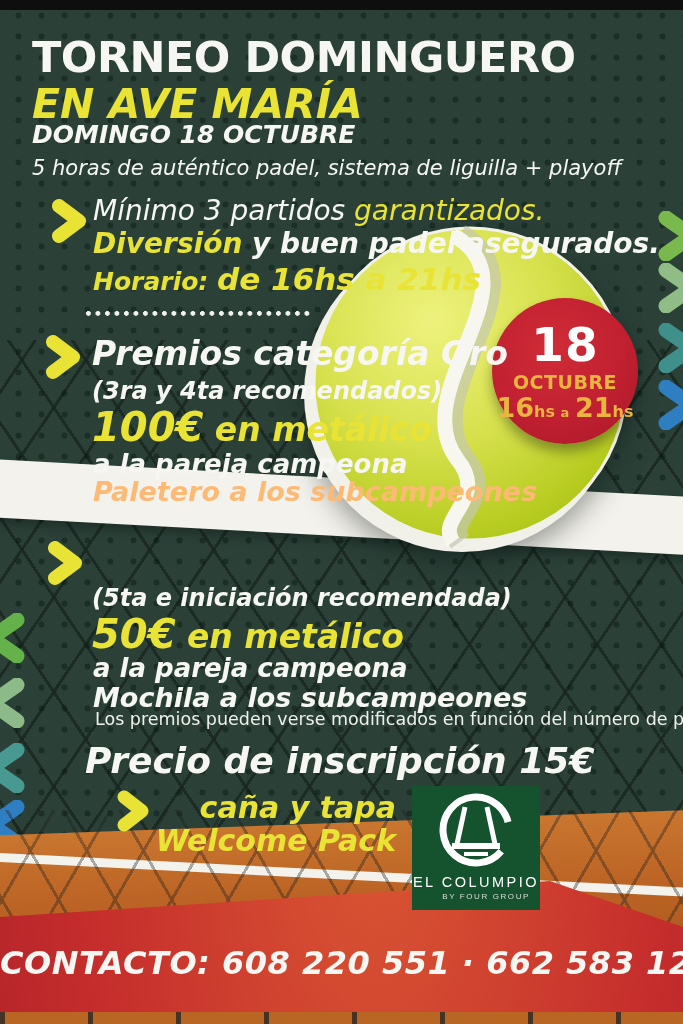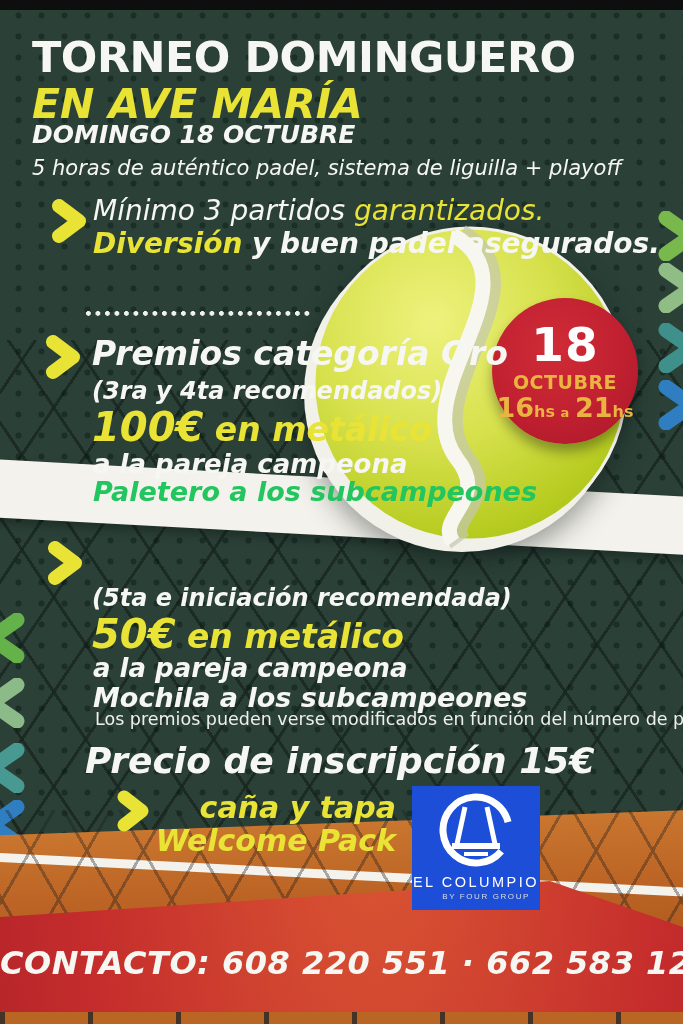--- a/index.html
+++ b/index.html
@@ -91,37 +91,37 @@
   .dotline{position:absolute;width:228px;height:5px;z-index:10;
     background-image:radial-gradient(circle at 2.4px 2.4px,#f2f2ee 2.1px,transparent 2.6px);
     background-size:9.5px 5px;background-repeat:repeat-x;}
   .dl1{left:86px;top:311px;}
   .dl2{left:86px;top:517px;}
   .cat-title{font-size:33px;font-weight:800;}
   .cat-sub{font-size:24px;font-weight:700;}
   .prize .amt{font-size:40px;font-weight:800;}
   .prize .rest{font-size:33px;font-weight:800;}
   .winner{font-size:26px;font-weight:700;}
-  .runner-dark{font-size:27px;font-weight:800;color:#22c55e;text-align:right;}
+  .runner-dark{font-size:27px;font-weight:800;color:#fdba74;text-align:right;}
   .runner-light{font-size:27px;font-weight:800;}
   .oro-t{left:92px;top:334px;}
   .oro-s{left:92px;top:377px;}
   .oro-p{left:92px;top:404px;}
   .oro-w{left:93px;top:449px;}
   .oro-r{left:93px;top:476px;}
   .pla-t{left:92px;top:540px;}
   .pla-s{left:92px;top:584px;}
   .pla-p{left:92px;top:611px;}
   .pla-w{left:93px;top:653px;}
   .pla-r{left:93px;top:682px;}
   .disclaimer{left:95px;top:709px;font-size:17.5px;font-weight:400;font-style:normal;color:#eef0ea;}
   .price{left:85px;top:740px;font-size:36px;font-weight:800;}
   .welcome{left:150px;top:791px;width:246px;text-align:right;line-height:33px;font-size:30px;font-weight:800;z-index:10;position:absolute;white-space:nowrap;}
   .logo{
-    position:absolute;left:412px;top:786px;width:128px;height:124px;background:#1d4ed8;z-index:9;
+    position:absolute;left:412px;top:786px;width:128px;height:124px;background:#14532d;z-index:9;
     display:flex;flex-direction:column;align-items:center;justify-content:flex-start;
     font-family:"Liberation Sans",sans-serif;
   }
   .logo .lg-name{color:#fff;font-size:14.5px;letter-spacing:2.5px;margin-top:2px;font-weight:400;}
   .logo .lg-sub{color:#ddd;font-size:8px;letter-spacing:1.6px;margin-top:2px;align-self:flex-end;margin-right:10px;padding-left:7px;}
   .contact{left:0;top:944px;width:683px;text-align:center;font-size:32px;font-weight:800;z-index:10;letter-spacing:.5px;}
 </style>
 </head>
 <body>
 
@@ -207,20 +207,21 @@
   <div class="txt h1">TORNEO DOMINGUERO</div>
   <div class="txt h2 it yl">EN AVE MARÍA</div>
   <div class="txt h3 it">DOMINGO 18 OCTUBRE</div>
   <div class="txt tagline it">5 horas de auténtico padel, sistema de liguilla + playoff</div>
 
   <div class="bullet" style="left:50px;top:198px"><svg width="38" height="46">
         <polyline points="9,8 29,23 9,38" fill="none" stroke="#e9e336" stroke-width="14" stroke-linecap="round" stroke-linejoin="round"></polyline>
       </svg></div>
   <div class="txt it l-intro1"><span>Mínimo 3 partidos </span><span class="yl">garantizados.</span></div>
   <div class="txt it l-intro2"><span class="yl">Diversión</span><span> y buen padel asegurados.</span></div>
+  <div class="txt it l-sched yl"><span class="lab">Horario: </span><span class="val">de 16hs a 21hs</span></div>
 
   <div class="dotline dl1"></div>
 
   <div class="bullet" style="left:44px;top:334px"><svg width="38" height="46">
         <polyline points="9,8 29,23 9,38" fill="none" stroke="#e9e336" stroke-width="14" stroke-linecap="round" stroke-linejoin="round"></polyline>
       </svg></div>
   <div class="txt it cat-title oro-t">Premios categoría Oro</div>
   <div class="txt it cat-sub oro-s">(3ra y 4ta recomendados)</div>
   <div class="txt it yl prize oro-p"><span class="amt">100€</span><span class="rest"> en metálico</span></div>
   <div class="txt it winner oro-w">a la pareja campeona</div>

